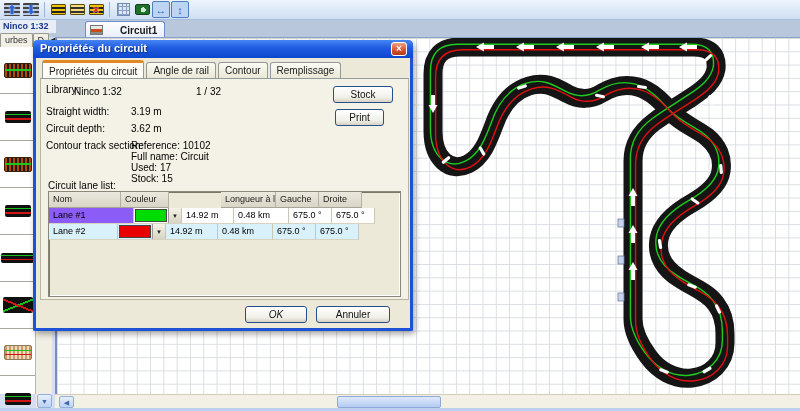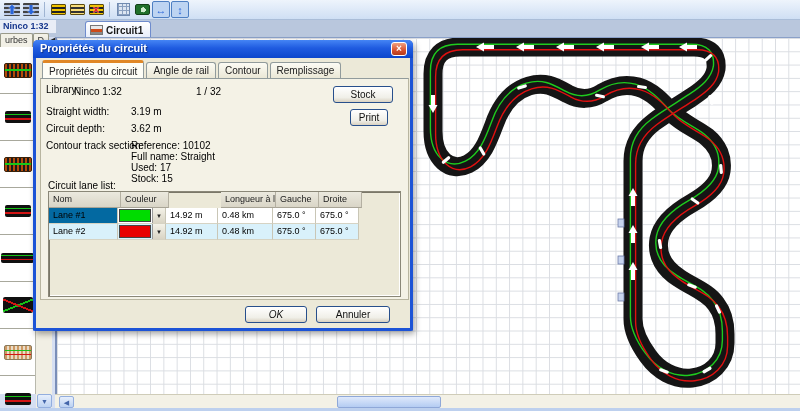--- a/index.html
+++ b/index.html
@@ -29,21 +29,21 @@
      repeating-linear-gradient(90deg,#8aa0c0 0 1px,transparent 1px 4px),#dde6f2; border:1px solid #708ab0; }
   .ic-camera { width:15px; height:11px; border-radius:2px;
      background:radial-gradient(circle at 55% 55%, #cdeccd 0 2.5px, #20702c 2.6px); border:1px solid #124018; }
 
   
   .subbar { position:absolute; left:0; top:20px; width:800px; height:17px; background:#b9c7dd; }
   .lib-header { position:absolute; left:0; top:20px; width:56px; height:13px; background:#e9edf6;
      font-size:9px; font-weight:bold; color:#16368c; padding:1px 0 0 3px; white-space:nowrap; overflow:hidden; }
   .doc-tab { position:absolute; left:85px; top:21px; height:16px; padding:1px 7px 0 4px;
      background:linear-gradient(180deg,#ffffff,#e8eefb); border:1px solid #6f8ccd; border-bottom:none;
-     border-radius:3px 3px 0 0; display:flex; align-items:center; gap:3px; font-size:10px; font-weight:bold; color:#1a1a1a; }
+     border-radius:3px 3px 0 0; display:flex; align-items:center; gap:17px; font-size:10px; font-weight:bold; color:#1a1a1a; }
   .doc-tab .doc-ico { width:13px; height:10px; border:1px solid #777;
      background:linear-gradient(180deg,#e8e8e8 0 3px,#cc4a1a 3px 6px,#888 6px); }
 
   
   .sb-tabs { position:absolute; left:0; top:33px; width:56px; height:14px; display:flex; font-size:9px; }
   .sb-tab { padding:1px 4px; background:#f2f0e6; border:1px solid #9a9a8a; border-bottom:none; border-radius:2px 2px 0 0; color:#333; }
   .sb-spin { font-size:7px; color:#222; padding:3px 1px 0 1px; }
   .sb-list { position:absolute; left:0; top:47px; width:36px; height:347px; background:#fff; border-right:1px solid #b9b9ad; }
   .sb-cell { height:47px; border-bottom:1px solid #a8a89c; display:flex; align-items:center; justify-content:center; }
   .thumb { border-radius:2px; }
@@ -257,39 +257,39 @@
     <span class="lbl" style="left:38px;top:46px;">Ninco 1:32</span>
     <span class="lbl" style="left:160px;top:46px;">1 / 32</span>
 
     <span class="lbl" style="left:10px;top:66px;">Straight width:</span>
     <span class="lbl" style="left:95px;top:66px;">3.19 m</span>
     <span class="lbl" style="left:10px;top:83px;">Circuit depth:</span>
     <span class="lbl" style="left:95px;top:83px;">3.62 m</span>
 
     <span class="lbl" style="left:10px;top:100px;">Contour track section:</span>
     <span class="lbl" style="left:95px;top:100px;">Reference: 10102</span>
-    <span class="lbl" style="left:95px;top:111px;">Full name: Straight</span>
+    <span class="lbl" style="left:95px;top:111px;">Full name: Circuit</span>
     <span class="lbl" style="left:95px;top:122px;">Used: 17</span>
     <span class="lbl" style="left:95px;top:133px;">Stock: 15</span>
 
     <div class="btn" style="left:297px;top:46px;width:60px;">Stock</div>
-    <div class="btn" style="left:314px;top:69px;width:38px;text-align:center;">Print</div>
+    <div class="btn" style="left:299px;top:69px;width:49px;text-align:center;">Print</div>
 
     <span class="lbl" style="left:12px;top:140px;">Circuit lane list:</span>
     <div class="lane-box">
         <div class="lt-hrow">
           <div class="lt-h" style="width: 72px;">Nom</div>
           <div class="lt-h" style="width: 48px;">Couleur</div>
           <div class="lt-h" style="width: 52px; margin-top: 24px;">Longueur</div>
           <div class="lt-h" style="width: 55px;">Longueur à l'...</div>
           <div class="lt-h" style="width: 43px;">Gauche</div>
           <div class="lt-h" style="width: 43px;">Droite</div>
         </div>
         <div class="lt-row">
-          <div class="lt-c" style="width: 69px; background: #0369a1;">Lane #1</div>
+          <div class="lt-c" style="width: 85px; background: #8b5cf6;">Lane #1</div>
           <div class="lt-c color-cell" style="width: 48px; background: rgb(255, 255, 255);">
             <div class="swatch" style="background: rgb(0, 220, 0);"></div>
             <div class="drop-btn">▼</div>
           </div>
           <div class="lt-c" style="width: 52px; background: rgb(255, 255, 255);">14.92 m</div>
           <div class="lt-c" style="width: 55px; background: rgb(255, 255, 255);">0.48 km</div>
           <div class="lt-c" style="width: 43px; background: rgb(255, 255, 255);">675.0 °</div>
           <div class="lt-c" style="width: 43px; background: rgb(255, 255, 255);">675.0 °</div>
         </div>
         <div class="lt-row">

